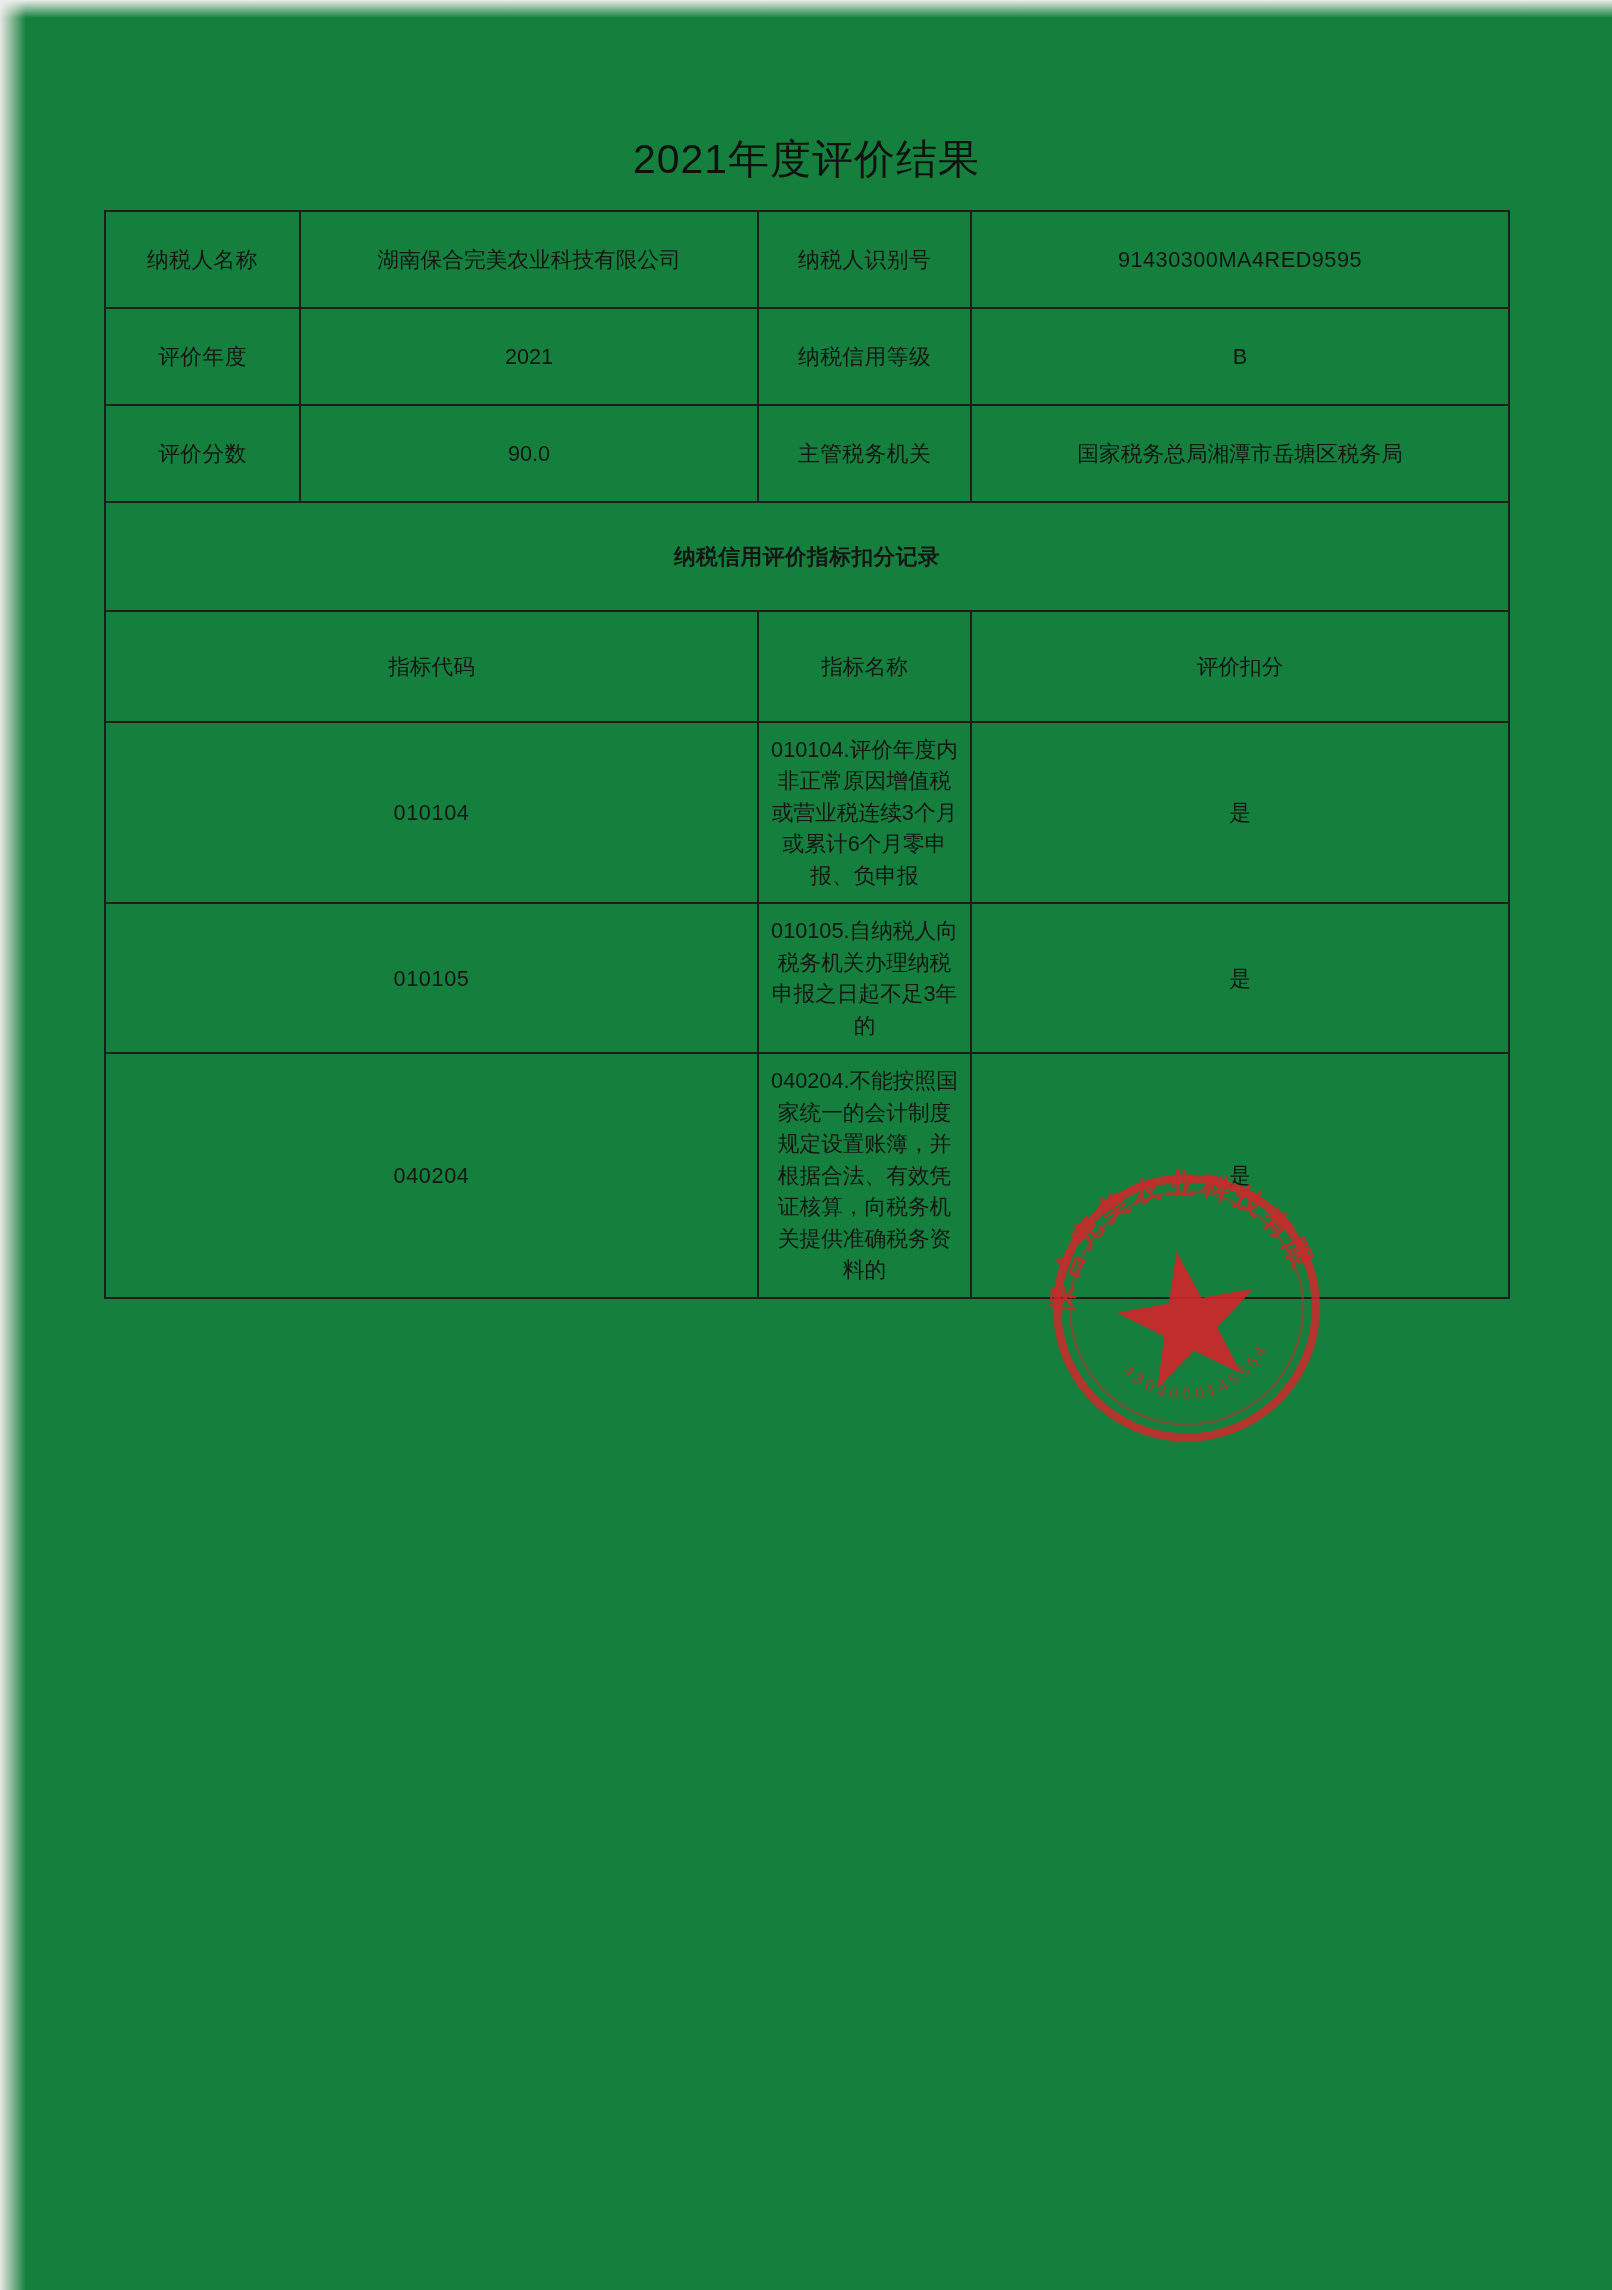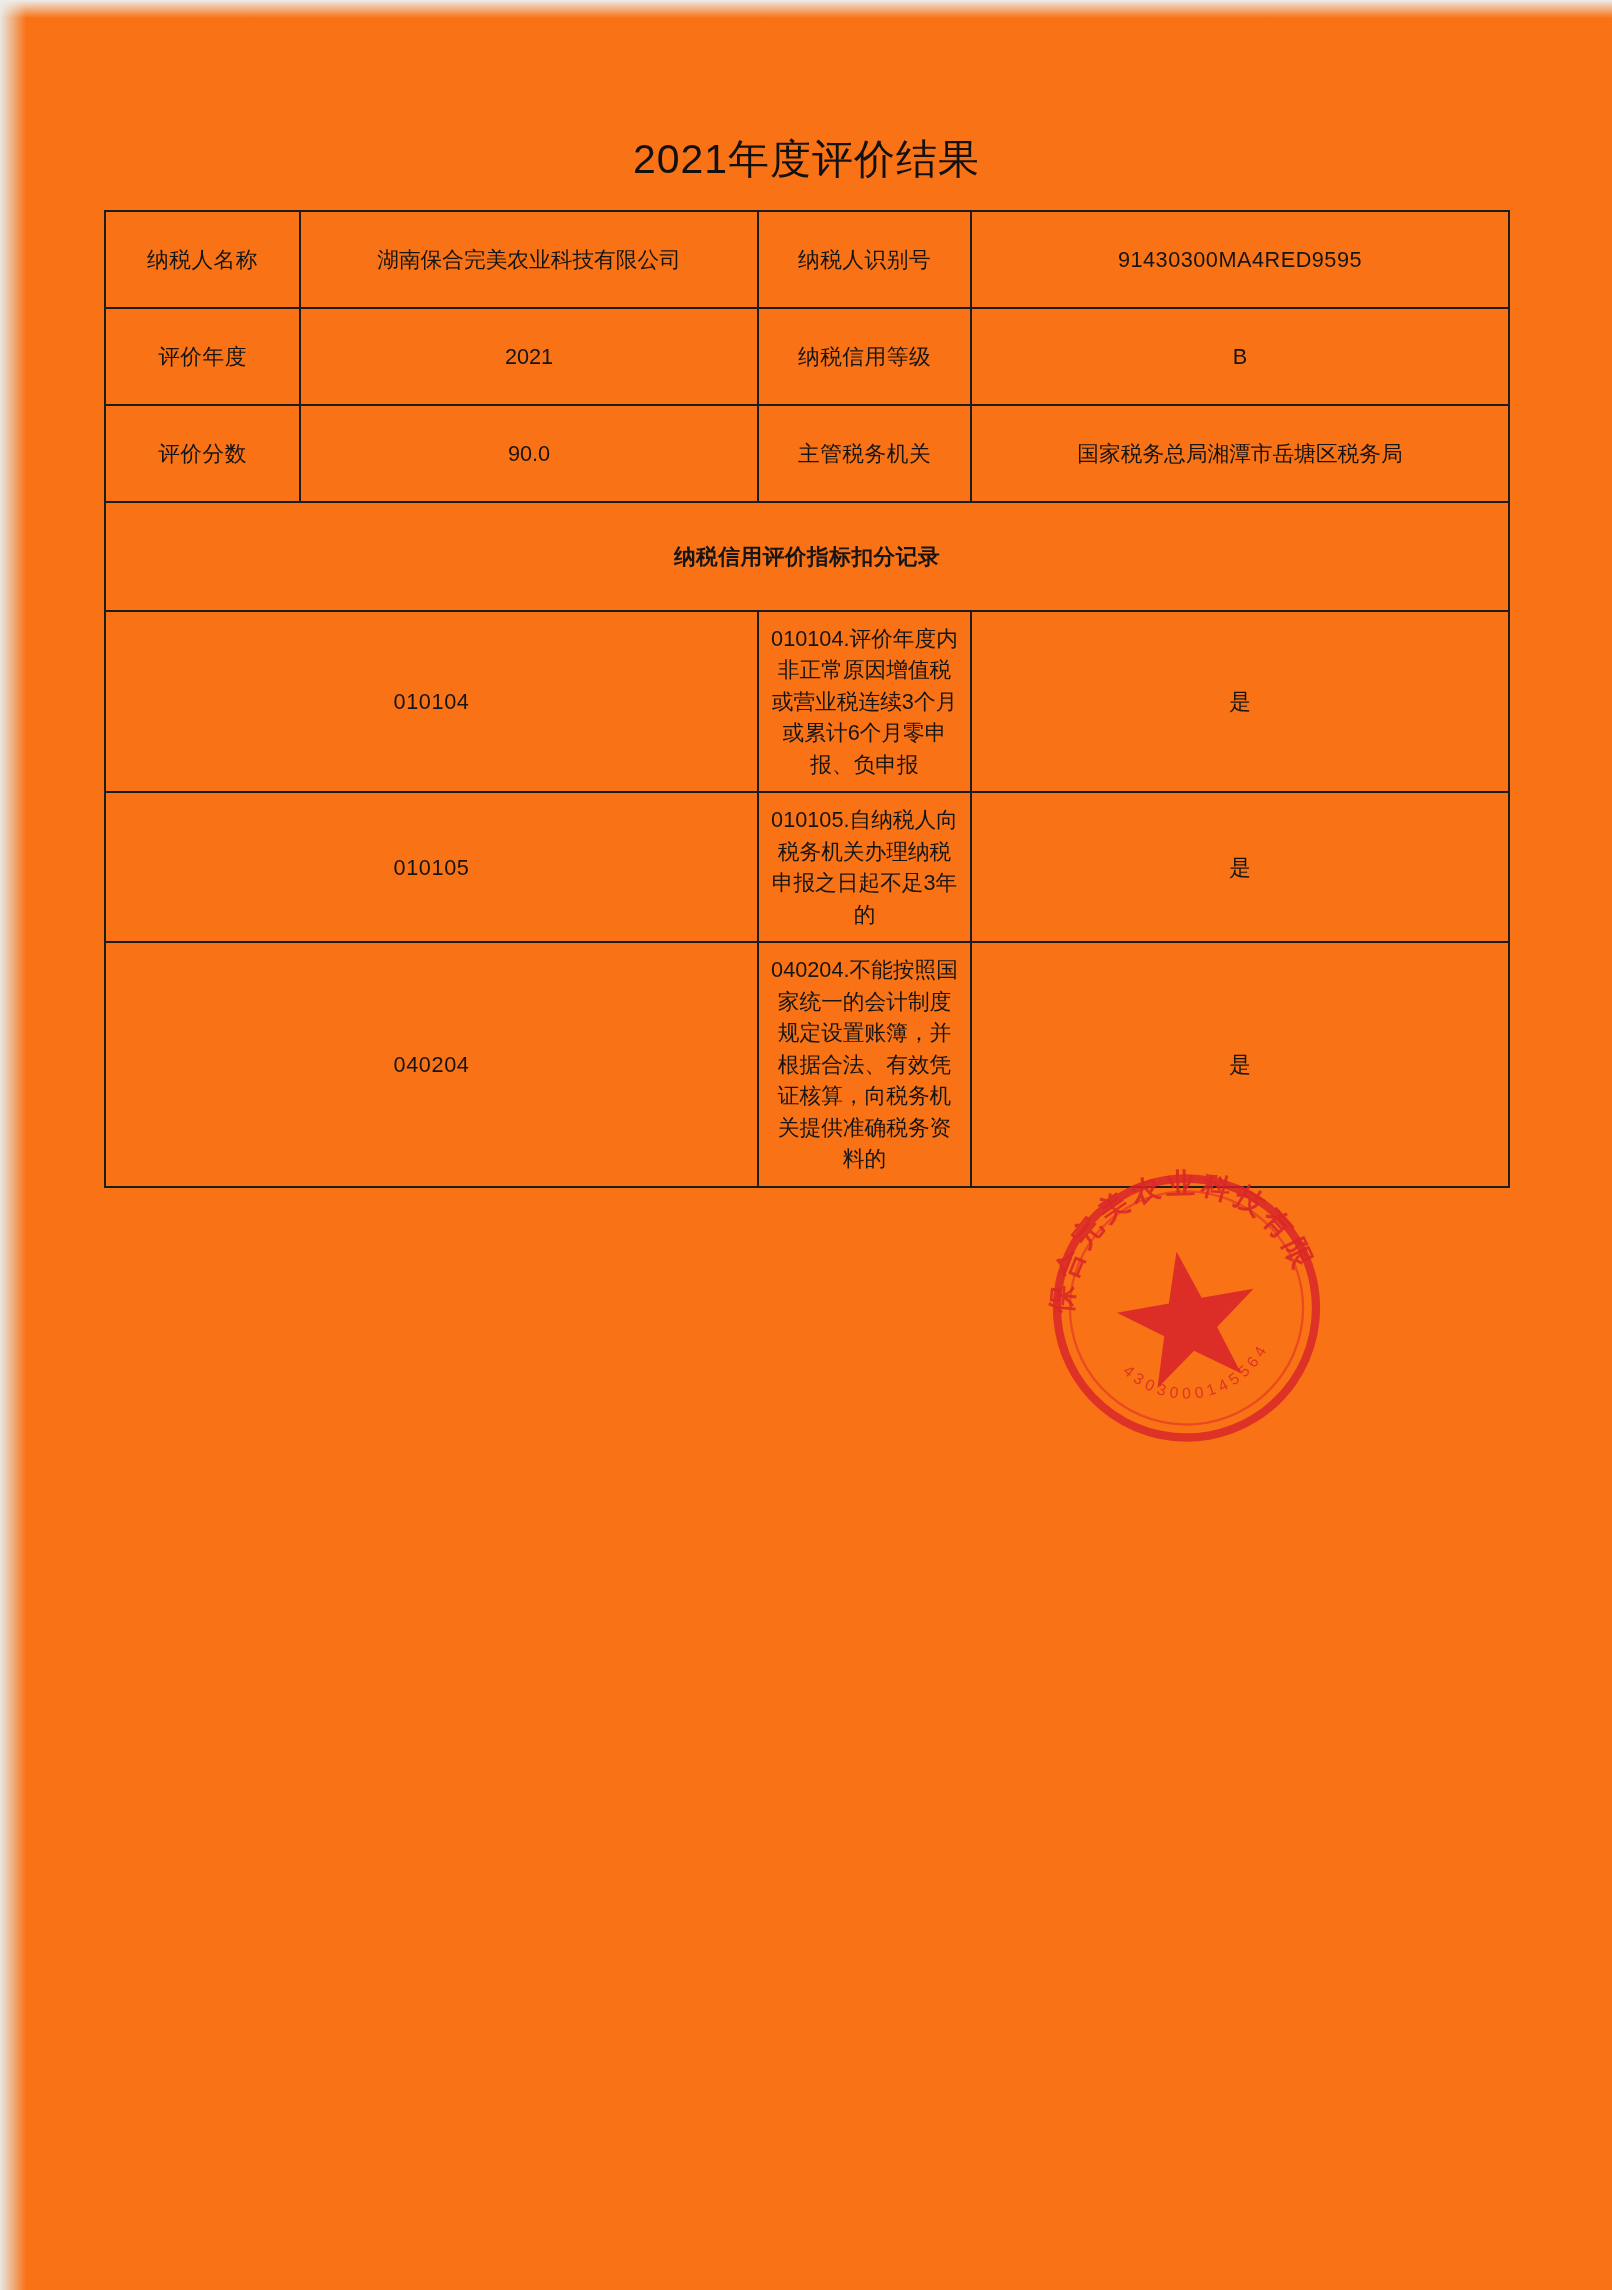--- a/index.html
+++ b/index.html
@@ -11,21 +11,21 @@
     width: 1613px;
     height: 2290px;
     position: relative;
     font-family: "Liberation Sans", sans-serif;
     color: #1a1a1a;
     overflow: hidden;
   }
   .page {
     position: absolute;
     inset: 0;
-    background: #f97316;
+    background: #15803d;
   }
   
   .scan-edge-left {
     position: absolute;
     left: 0; top: 0; bottom: 0;
     width: 25.6px;
     background: linear-gradient(to right, #e8e8e4, rgba(255,255,255,0));
     pointer-events: none;
   }
   .scan-edge-top {
@@ -145,20 +145,25 @@
       <tr class="row-h1">
         <td class="lbl">评价分数</td>
         <td class="val">90.0</td>
         <td class="lbl">主管税务机关</td>
         <td class="val">国家税务总局湘潭市岳塘区税务局</td>
       </tr>
       <tr>
         <td class="section-title" colspan="4">纳税信用评价指标扣分记录</td>
       </tr>
       <tr>
+        <td class="colhead" colspan="2">指标代码</td>
+        <td class="colhead">指标名称</td>
+        <td class="colhead">评价扣分</td>
+      </tr>
+      <tr>
         <td class="idx-code" colspan="2">010104</td>
         <td class="idx-name">010104.评价年度内非正常原因增值税或营业税连续3个月或累计6个月零申报、负申报</td>
         <td class="deduct">是</td>
       </tr>
       <tr>
         <td class="idx-code" colspan="2">010105</td>
         <td class="idx-name">010105.自纳税人向税务机关办理纳税申报之日起不足3年的</td>
         <td class="deduct">是</td>
       </tr>
       <tr>

